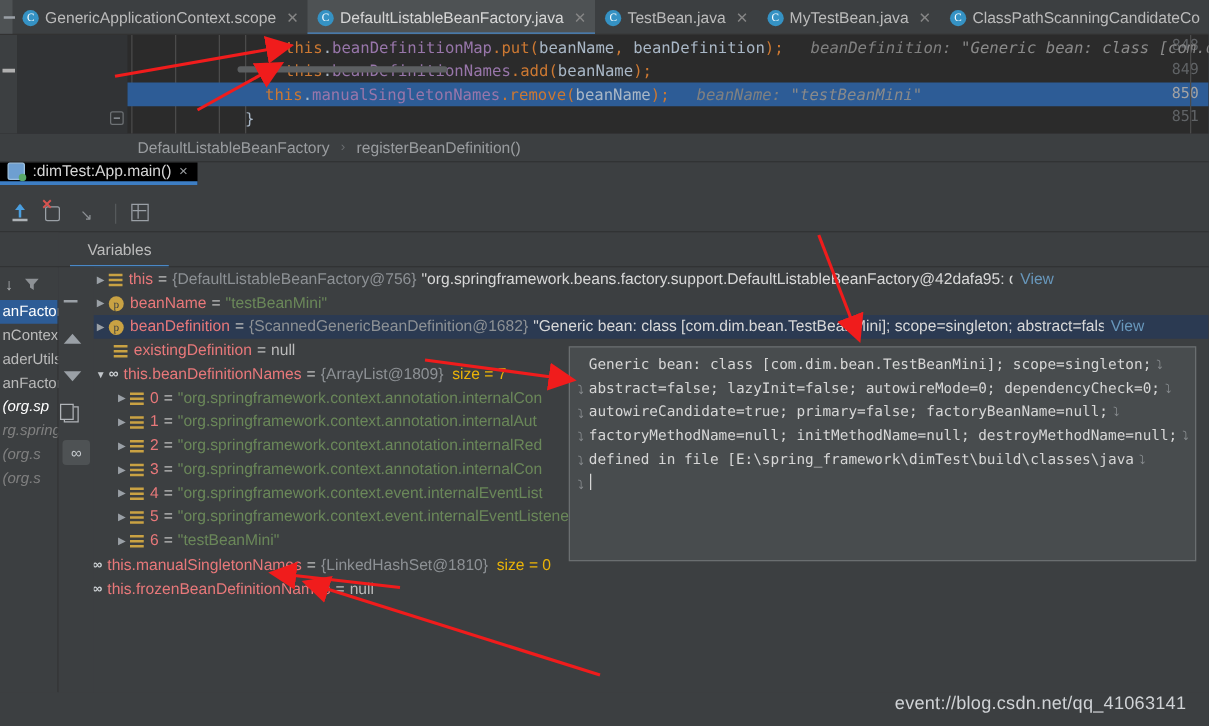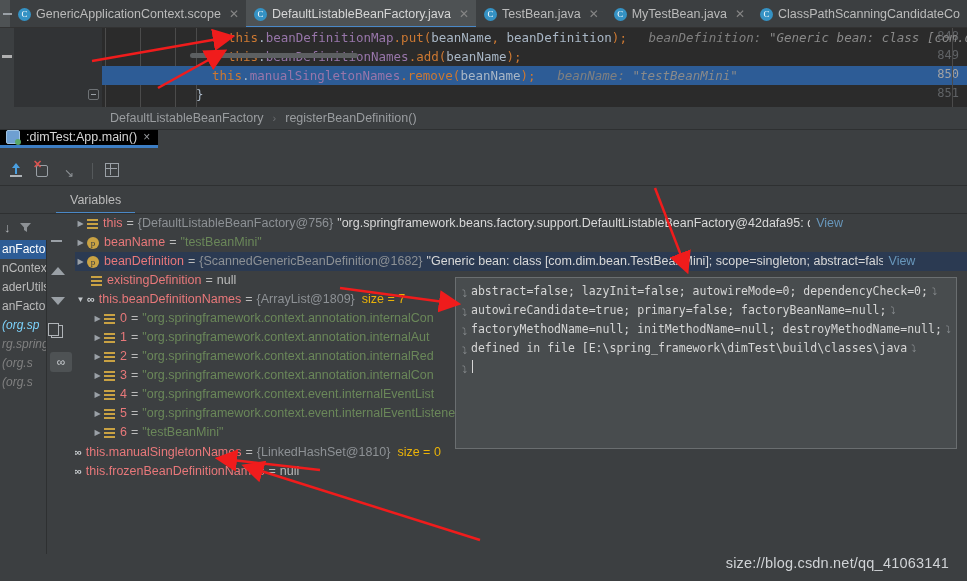--- a/index.html
+++ b/index.html
@@ -386,21 +386,21 @@
     <div class="vartab">Variables</div>
     <div class="varstrip-rule"></div>
   </div>
 
   <div class="frames">
     <div style="height:26px;"></div>
     <div class="frame-row sel">anFactor</div>
     <div class="frame-row">nContex</div>
     <div class="frame-row">aderUtils</div>
     <div class="frame-row">anFactor</div>
-    <div class="frame-row pkg" style="color:#7dd3fc;font-style:italic;">(org.sp</div>
+    <div class="frame-row pkg" style="color:#ffffff;font-style:italic;">(org.sp</div>
     <div class="frame-row pkg" style="color:#808080;font-style:italic;">rg.spring</div>
     <div class="frame-row pkg" style="color:#808080;font-style:italic;">(org.s</div>
     <div class="frame-row pkg" style="color:#808080;font-style:italic;">(org.s</div>
     <div class="frames-edge"></div>
   </div>
 
   <div class="varrail">
     <span class="ico-arrowdown">↓</span>
     <span class="ico-filter">
       <svg width="11" height="11" viewBox="0 0 11 11">
@@ -569,20 +569,23 @@
     <div class="vrow" style="padding-left:27px;">
       <span class="ico-watch">∞</span>
       <span class="vname">this.frozenBeanDefinitionNames</span>
       <span class="veq">=</span>
       <span class="vnull">null</span>
     </div>
   </div>
 
   <div class="valuepop">
     <div class="popline">
+      <span>Generic bean: class [com.dim.bean.TestBeanMini]; scope=singleton;</span><span class="wrapmark-r">⤵</span>
+    </div>
+    <div class="popline">
       <span class="wrapmark-l">⤵</span><span>abstract=false; lazyInit=false; autowireMode=0; dependencyCheck=0;</span><span class="wrapmark-r">⤵</span>
     </div>
     <div class="popline">
       <span class="wrapmark-l">⤵</span><span>autowireCandidate=true; primary=false; factoryBeanName=null;</span><span class="wrapmark-r">⤵</span>
     </div>
     <div class="popline">
       <span class="wrapmark-l">⤵</span><span>factoryMethodName=null; initMethodName=null; destroyMethodName=null;</span><span class="wrapmark-r">⤵</span>
     </div>
     <div class="popline">
       <span class="wrapmark-l">⤵</span><span>defined in file [E:\spring_framework\dimTest\build\classes\java</span><span class="wrapmark-r">⤵</span>
@@ -607,15 +610,15 @@
 
     <line x1="655" y1="188" x2="682" y2="258" stroke="#f01c1c" stroke-width="2.5" marker-end="url(#ah)"></line>
 
     <line x1="340" y1="288" x2="444" y2="302" stroke="#f01c1c" stroke-width="2.5" marker-end="url(#ah)"></line>
 
     <line x1="320" y1="470" x2="232" y2="460" stroke="#f01c1c" stroke-width="2.5" marker-end="url(#ah)"></line>
 
     <line x1="480" y1="540" x2="258" y2="470" stroke="#f01c1c" stroke-width="2.5" marker-end="url(#ah)"></line>
   </svg>
 
-  <div class="watermark">size://blog.csdn.net/qq_41063141</div>
+  <div class="watermark">event://blog.csdn.net/qq_41063141</div>
 
 </div>
 
 </body></html>

